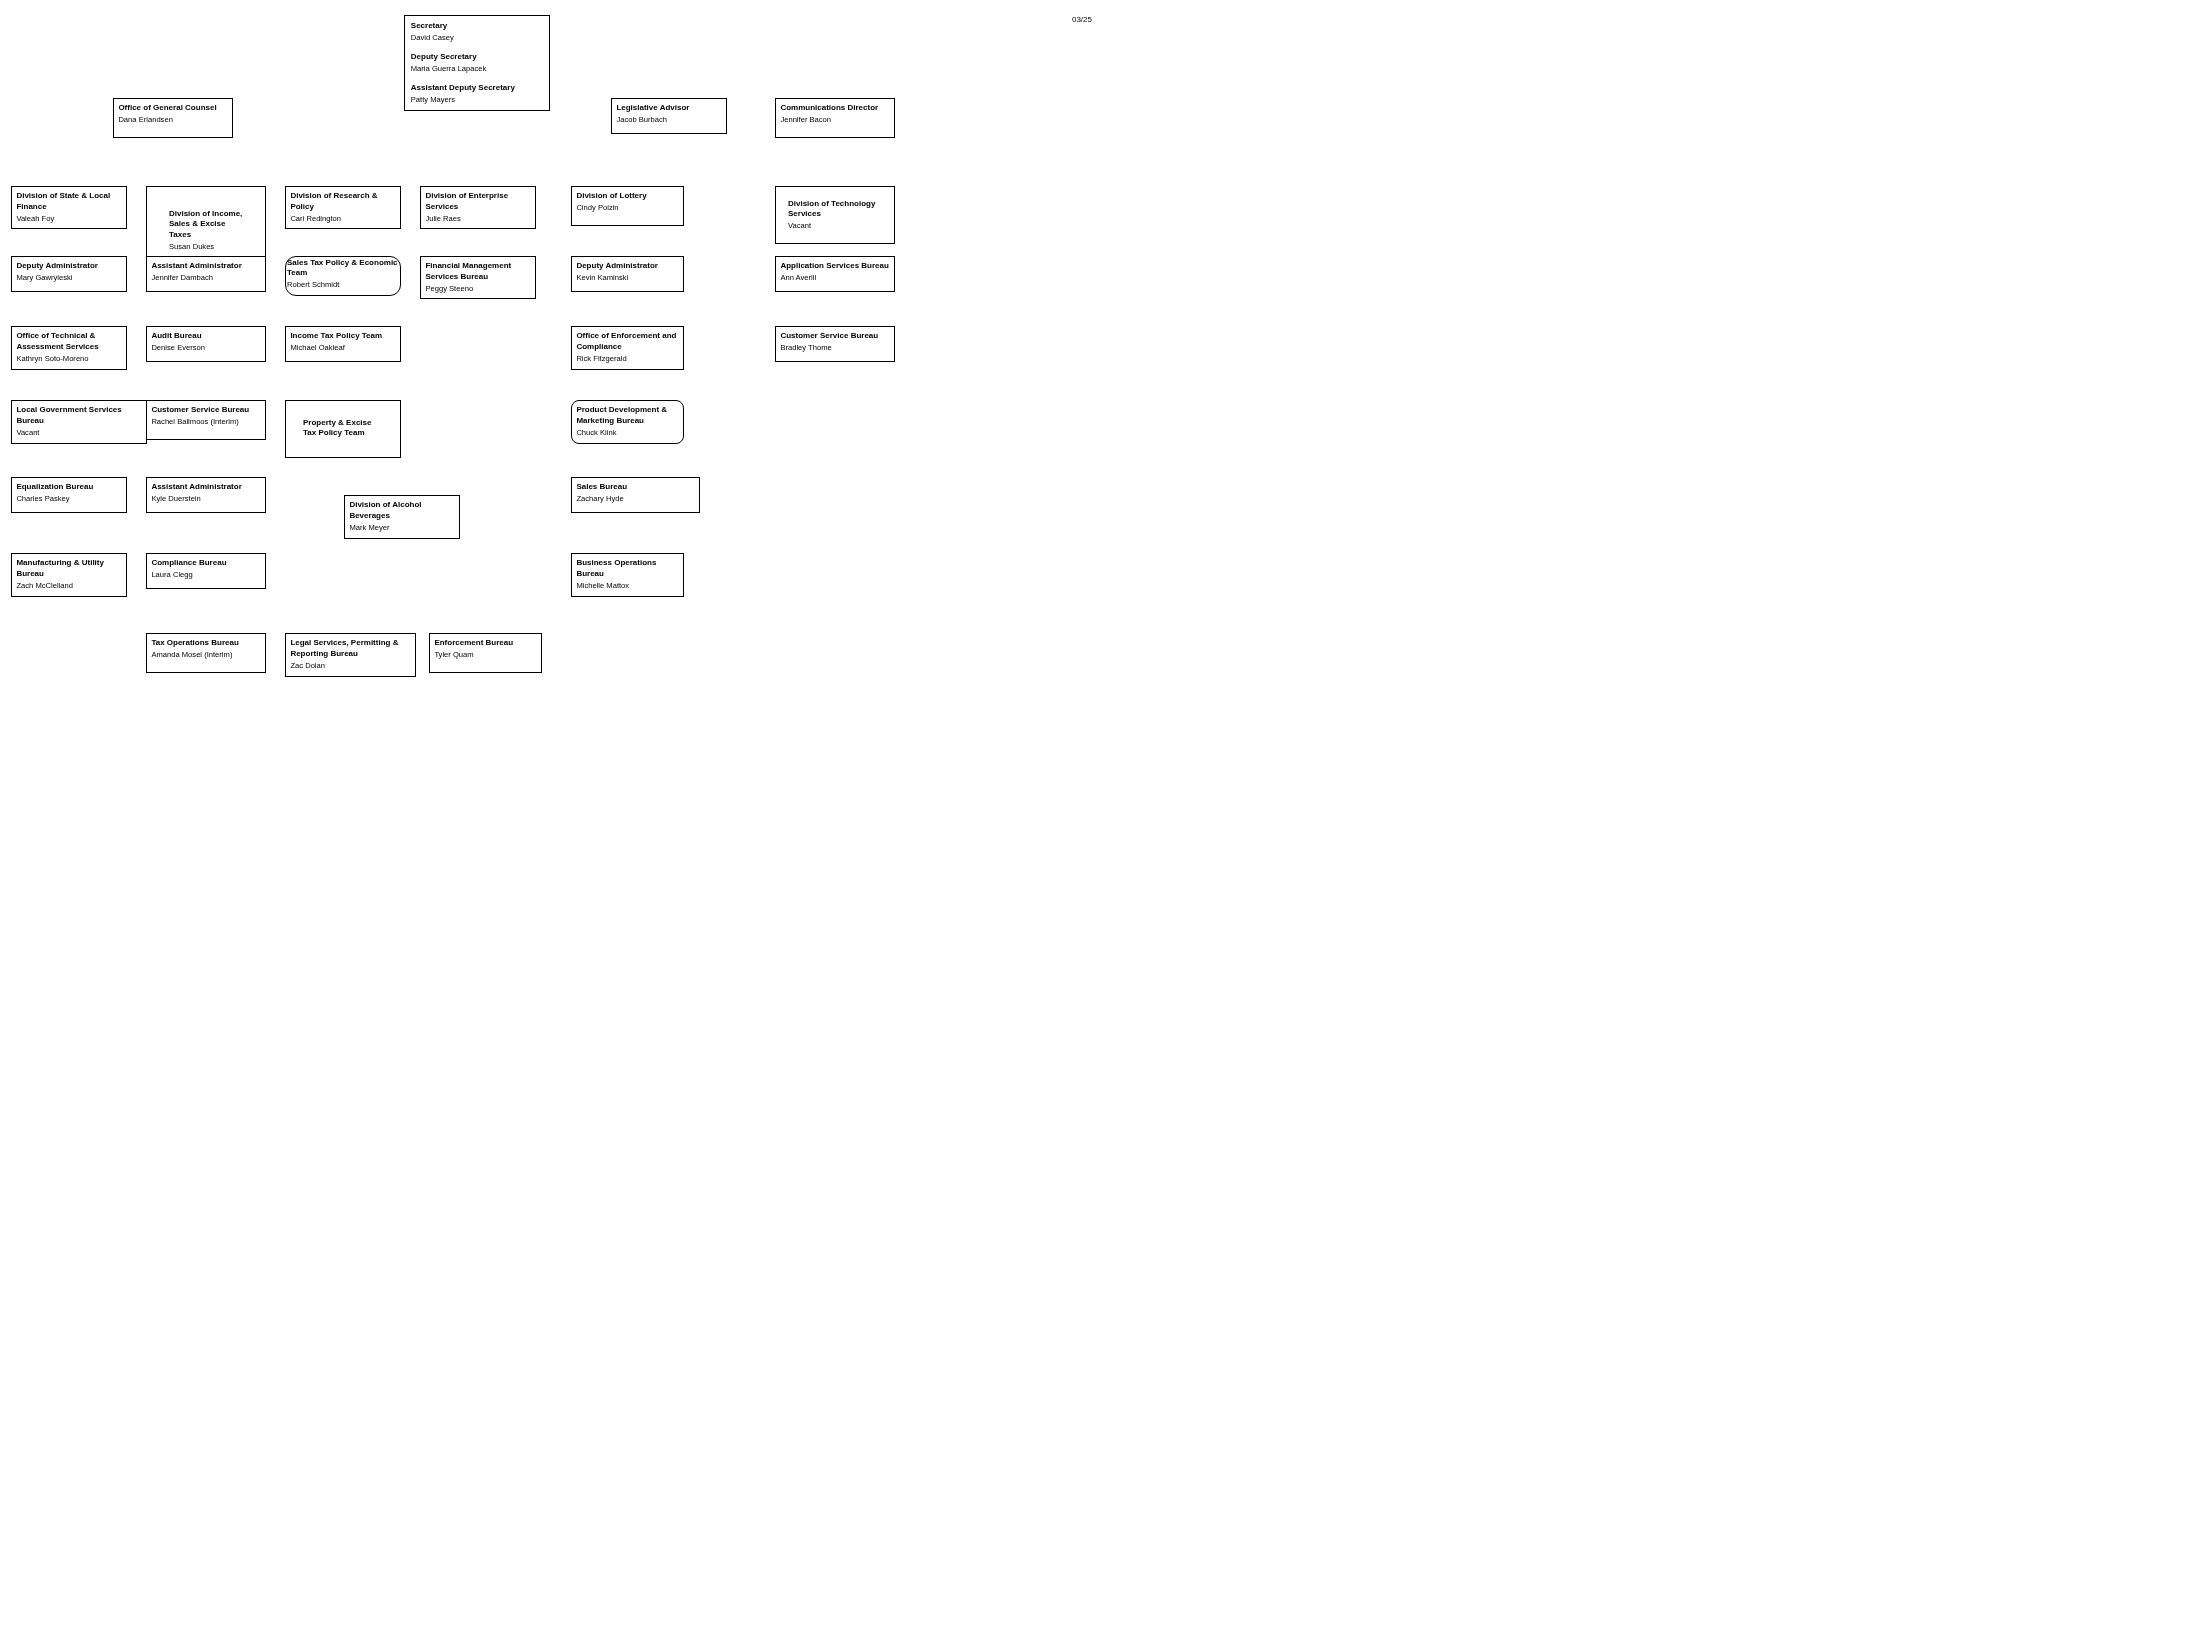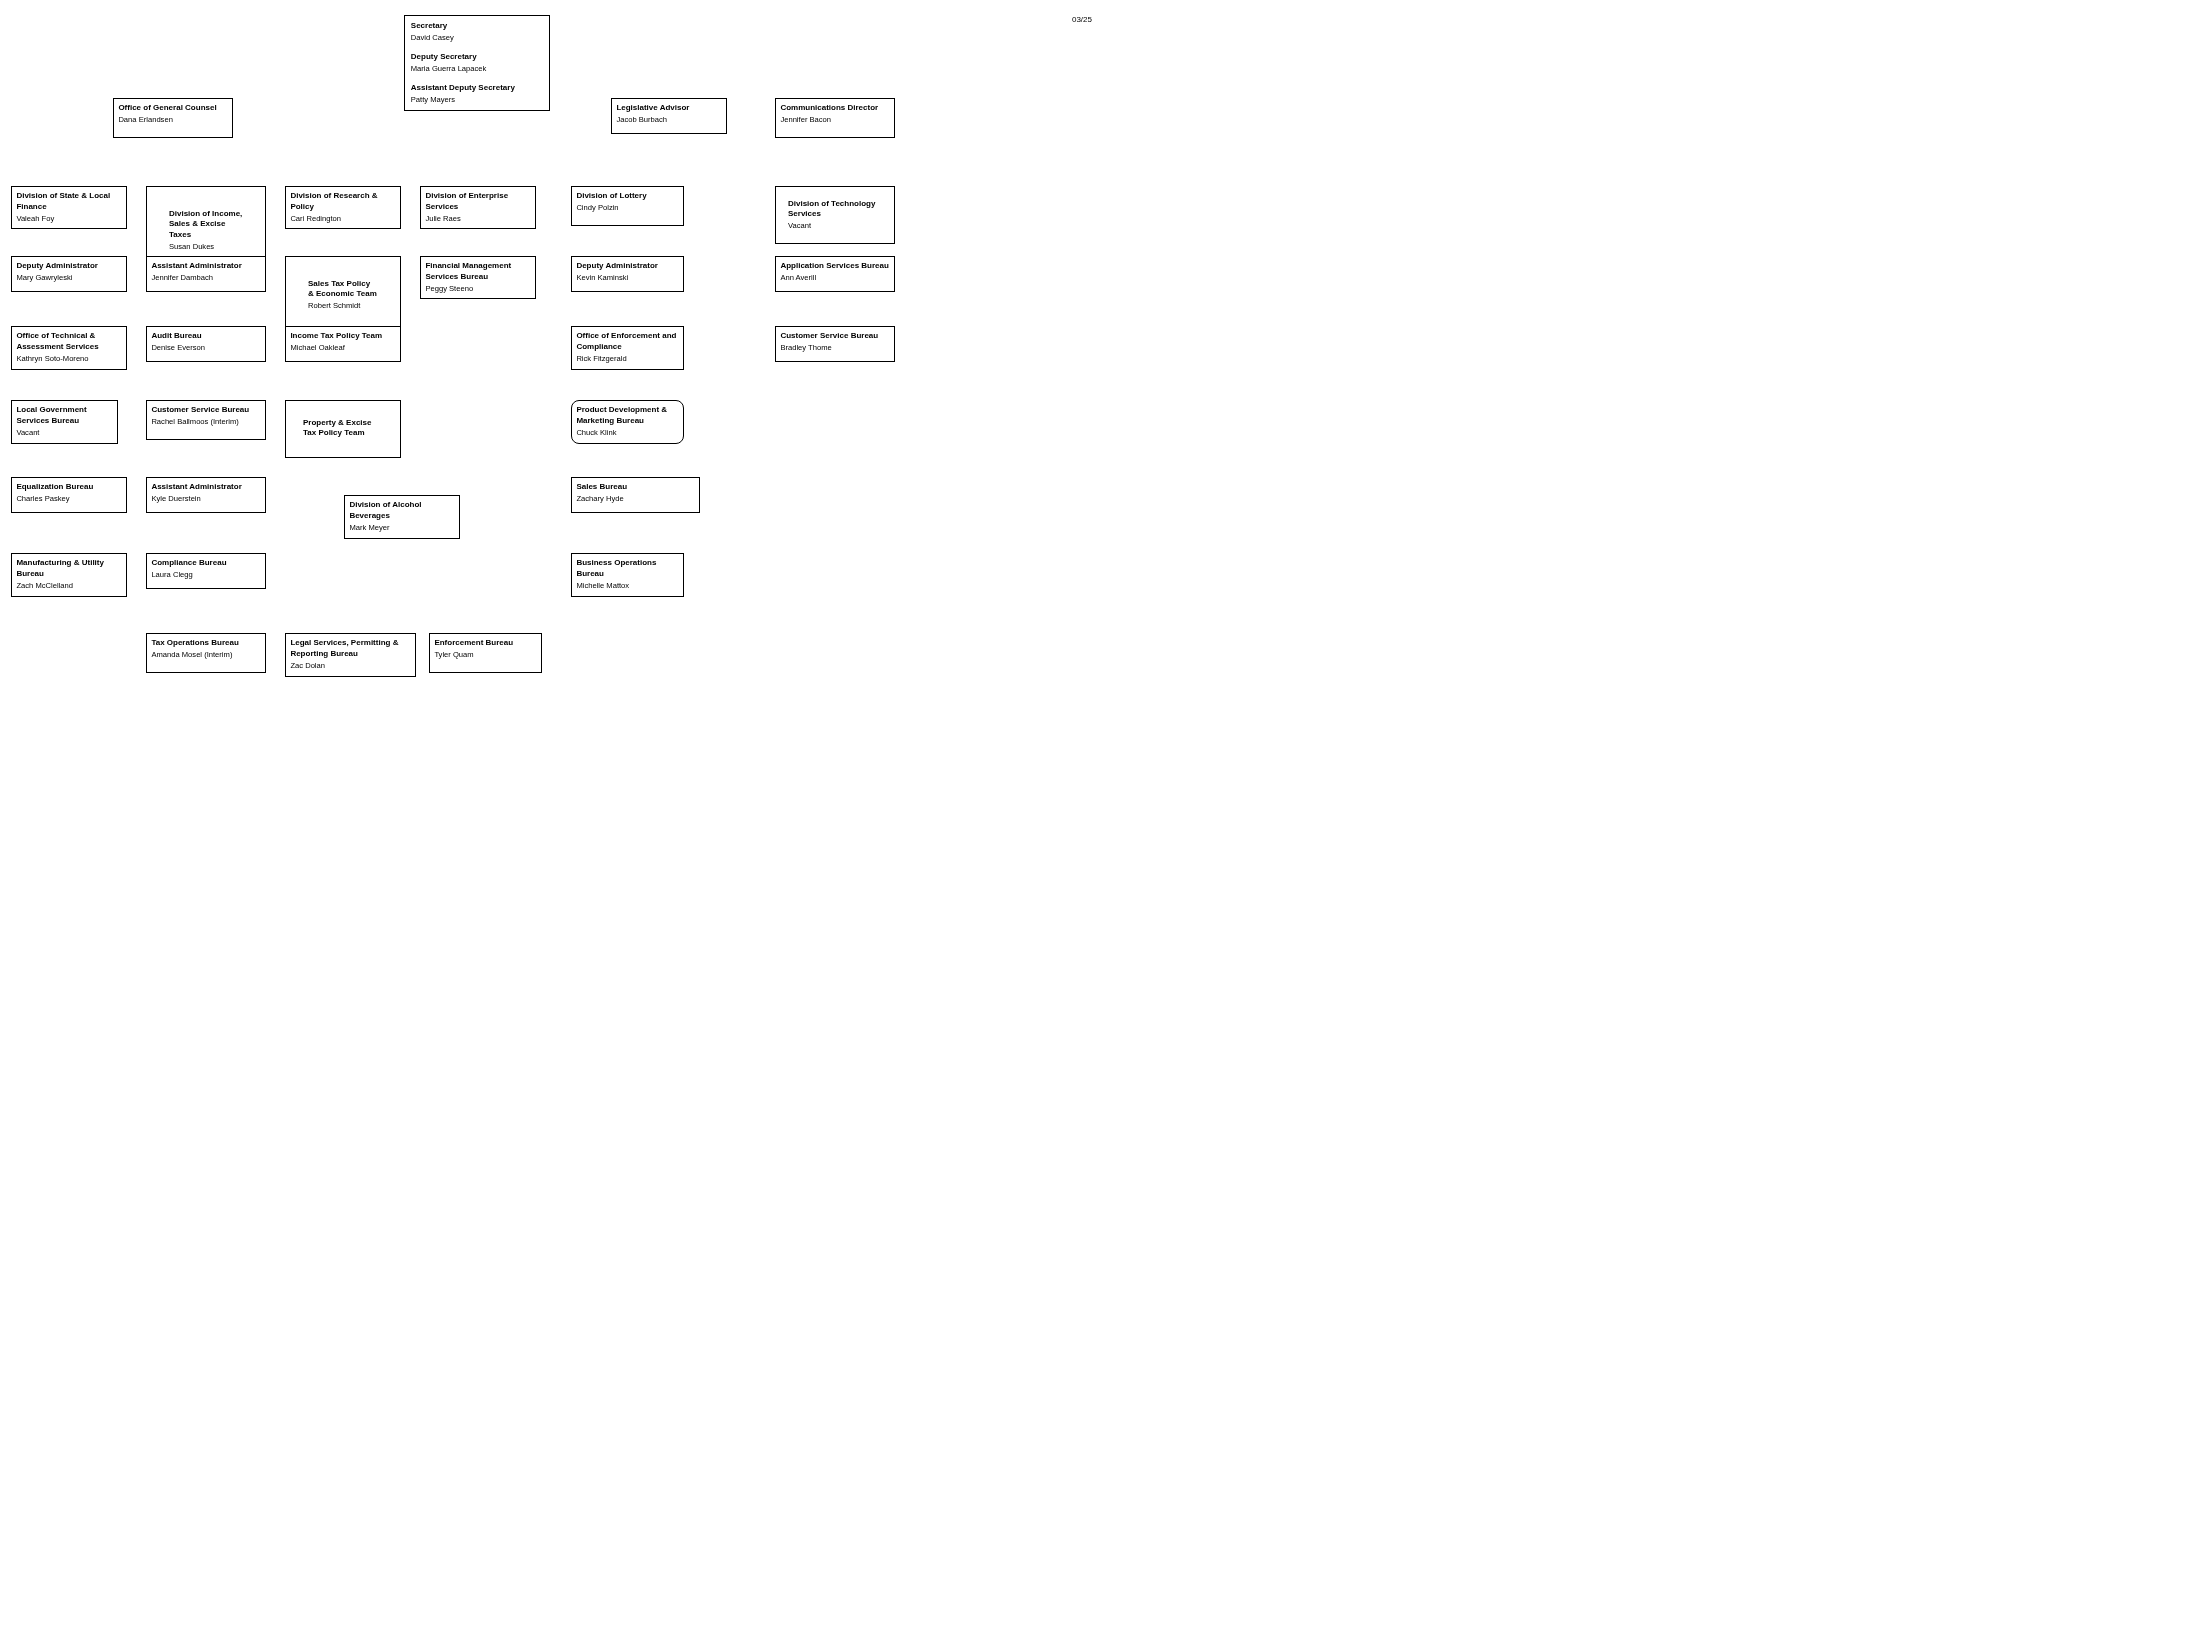--- a/index.html
+++ b/index.html
@@ -119,21 +119,21 @@
   <div class="box" style="left:11px; top:256px; width:116px; min-height:36px; padding:4.4px;">
     <div class="box-title">Deputy Administrator</div>
     <div class="box-name">Mary Gawryleski</div>
   </div>
 
   <div class="box" style="left:146px; top:256px; width:120px; min-height:36px; padding:4.4px;">
     <div class="box-title">Assistant Administrator</div>
     <div class="box-name">Jennifer Dambach</div>
   </div>
 
-  <div class="box" style="left:285px; top:256px; width:116px; min-height:40px; padding:22px;">
+  <div class="box" style="left:285px; top:256px; width:116px; min-height:40px; padding:1px;border-radius:11px;">
     <div class="box-title">Sales Tax Policy &amp; Economic Team</div>
     <div class="box-name">Robert Schmidt</div>
   </div>
 
   <div class="box" style="left:420px; top:256px; width:116px; min-height:40px; padding:4.4px;">
     <div class="box-title">Financial Management Services Bureau</div>
     <div class="box-name">Peggy Steeno</div>
   </div>
 
   <div class="box" style="left:571px; top:256px; width:113px; min-height:36px; padding:4.4px;">
@@ -164,21 +164,21 @@
   <div class="box" style="left:571px; top:326px; width:113px; min-height:44px; padding:4.4px;">
     <div class="box-title">Office of Enforcement and Compliance</div>
     <div class="box-name">Rick Fitzgerald</div>
   </div>
 
   <div class="box" style="left:775px; top:326px; width:120px; min-height:36px; padding:4.4px;">
     <div class="box-title">Customer Service Bureau</div>
     <div class="box-name">Bradley Thome</div>
   </div>
 
-  <div class="box" style="left:11px; top:400px; width:107px; min-height:44px; padding:4.4px;">
+  <div class="box" style="left:11px; top:400px; width:136px; min-height:44px; padding:4.4px;">
     <div class="box-title">Local Government Services Bureau</div>
     <div class="box-name">Vacant</div>
   </div>
 
   <div class="box" style="left:146px; top:400px; width:120px; min-height:40px; padding:4.4px;">
     <div class="box-title">Customer Service Bureau</div>
     <div class="box-name">Rachel Ballmoos (Interim)</div>
   </div>
 
   <div class="box" style="left:285px; top:400px; width:116px; min-height:40px; padding:17px;">

